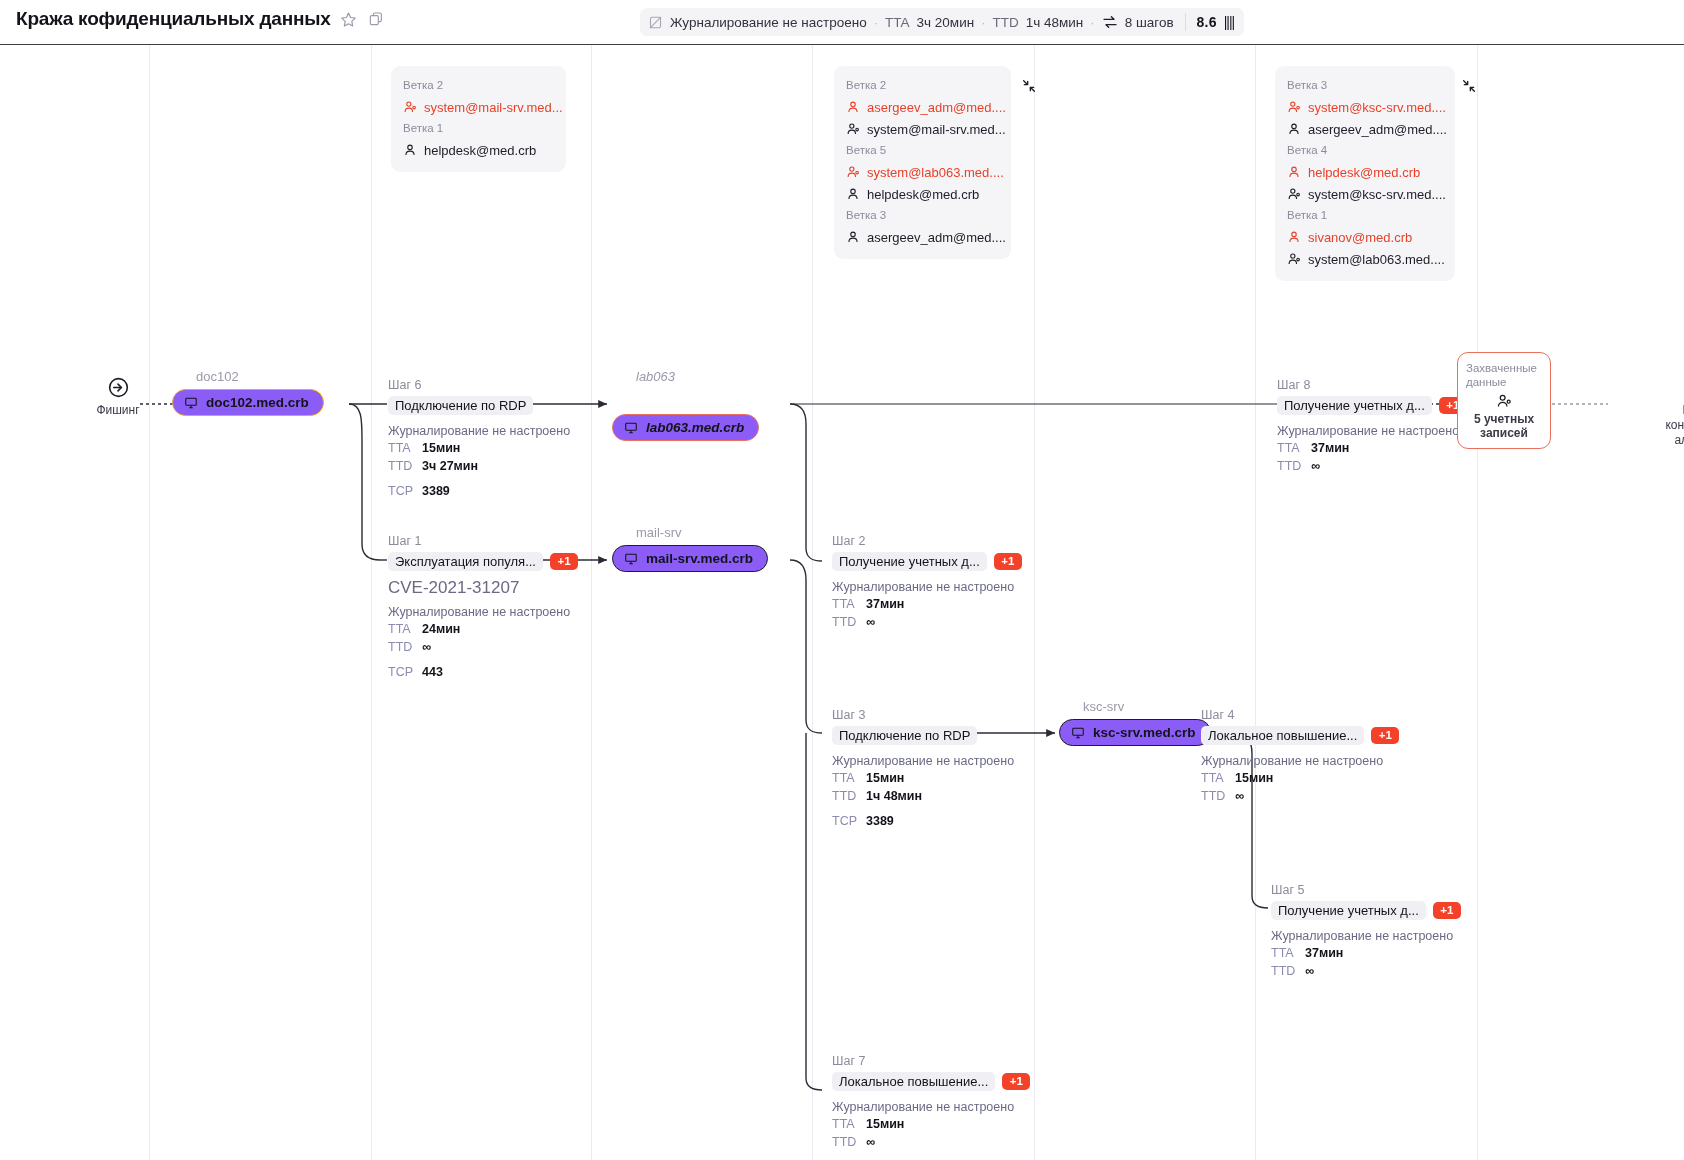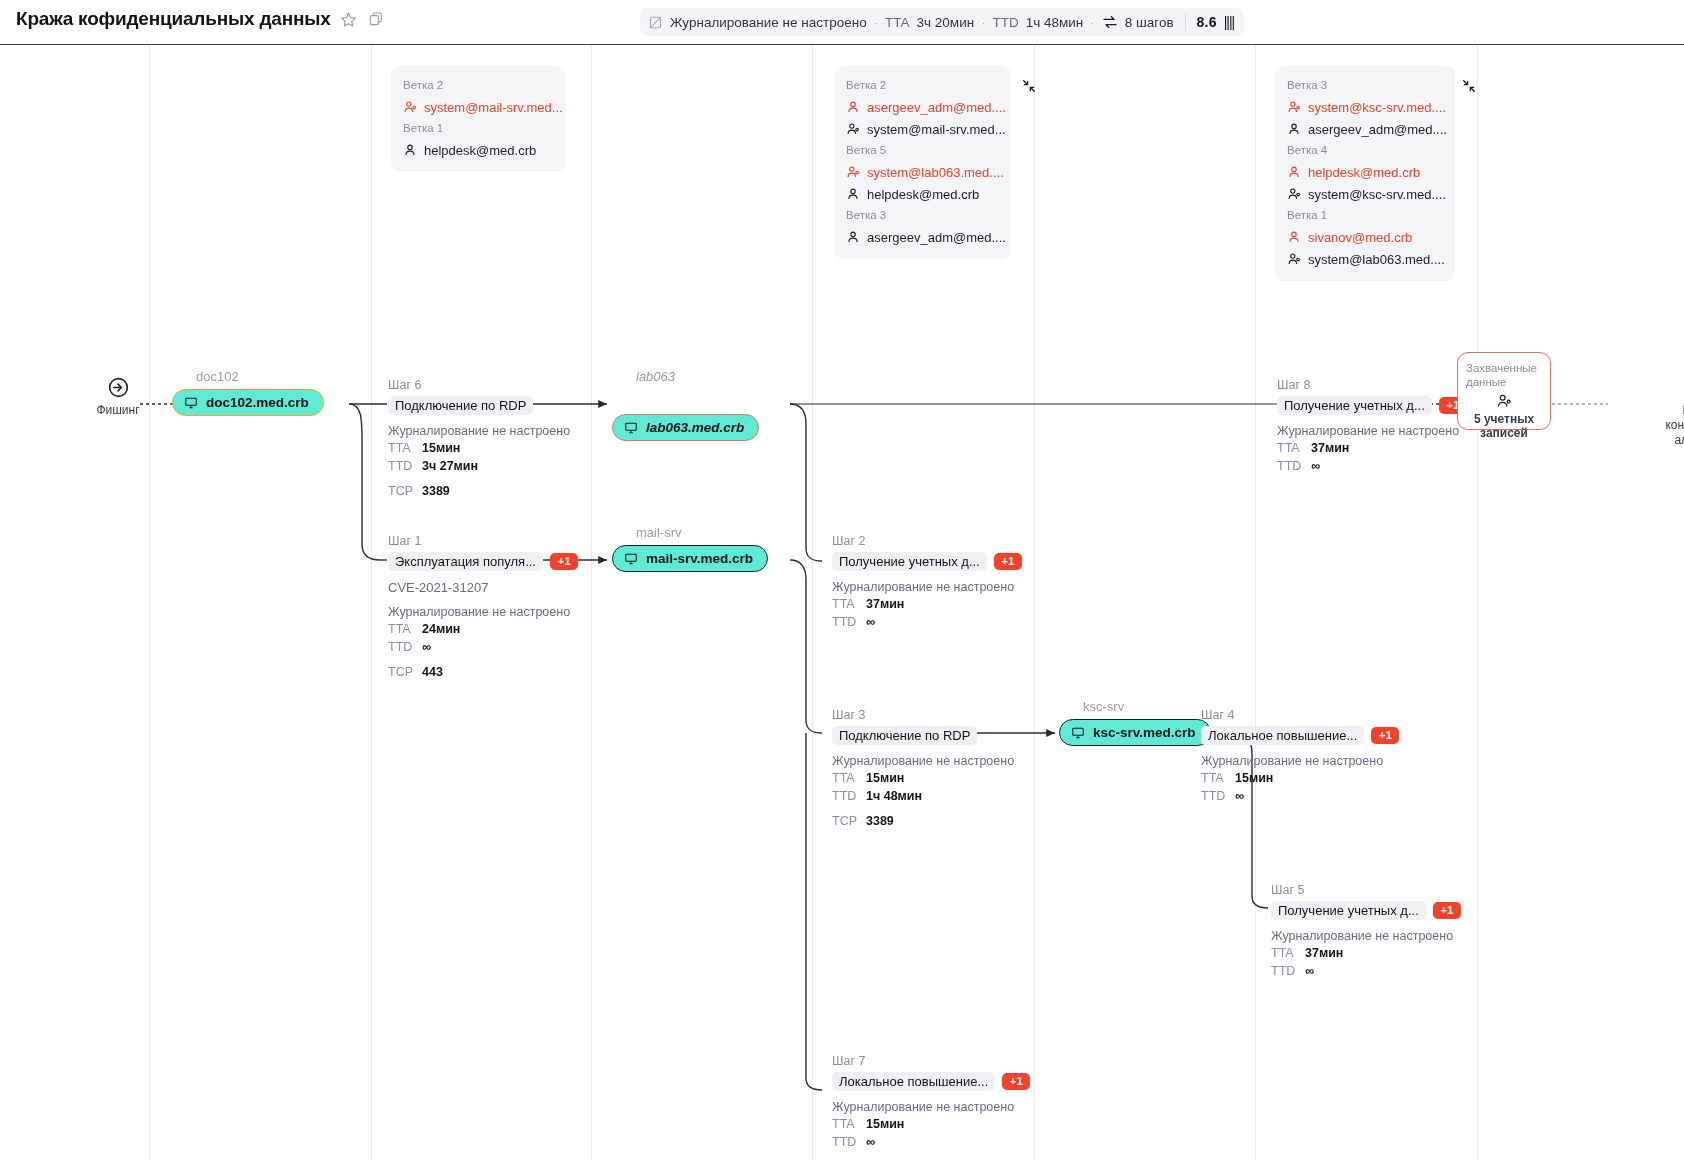--- a/index.html
+++ b/index.html
@@ -142,21 +142,21 @@
     margin-left: 24px;
   }
   .host-node {
     display: inline-flex;
     align-items: center;
     gap: 8px;
     height: 27px;
     padding: 0 14px 0 11px;
     border-radius: 14px;
     border: 1.6px solid #1d1d27;
-    background: #5eead4;
+    background: #8b5cf6;
     font-size: 13.5px;
     font-weight: bold;
     color: #13131c;
     box-sizing: border-box;
     white-space: nowrap;
     cursor: pointer;
   }
   .host-node.orange { border-color: #f0a722; }
   .host-node.red { border-color: #e8705c; margin-top: 25px; }
   .host-node .hicon { width: 14px; height: 14px; flex: none; color:#13131c;}
@@ -195,21 +195,21 @@
     min-width: 20px;
     padding: 0 4px;
     border-radius: 5px;
     background: #f4422a;
     color: #ffffff;
     font-size: 11.5px;
     font-weight: bold;
     cursor: pointer;
   }
   .step-cve {
-    font-size: 13px;
+    font-size: 17px;
     color: #6a6a85;
     margin-top: 9px;
     line-height: 16px;
   }
   .step-warn {
     font-size: 12.5px;
     color: #6a6a85;
     margin-top: 8px;
     line-height: 16px;
   }
@@ -734,21 +734,21 @@
     <div class="kv">
       <span class="k">TTA</span>
       <span class="v">37мин</span>
     </div>
     <div class="kv">
       <span class="k">TTD</span>
       <span class="v">∞</span>
     </div>
   </div>
 
-  <div class="captured" style="left:1457px; top:352px; height:78px;">
+  <div class="captured" style="left:1457px; top:352px; height:97px;">
     <div class="cap-title">Захваченные данные</div>
     <div class="cap-icon">
       <svg width="16" height="16" viewBox="0 0 24 24" fill="none" stroke="currentColor" stroke-width="1.9">
           <circle cx="10" cy="7" r="3.6"></circle>
           <path d="M3.6 20.4c0-3.8 2.9-6.4 6.4-6.4s6.4 2.6 6.4 6.4"></path>
           <circle cx="19" cy="13" r="2.2"></circle>
         </svg>
     </div>
     <div class="cap-count">5 учетных записей</div>
   </div>

